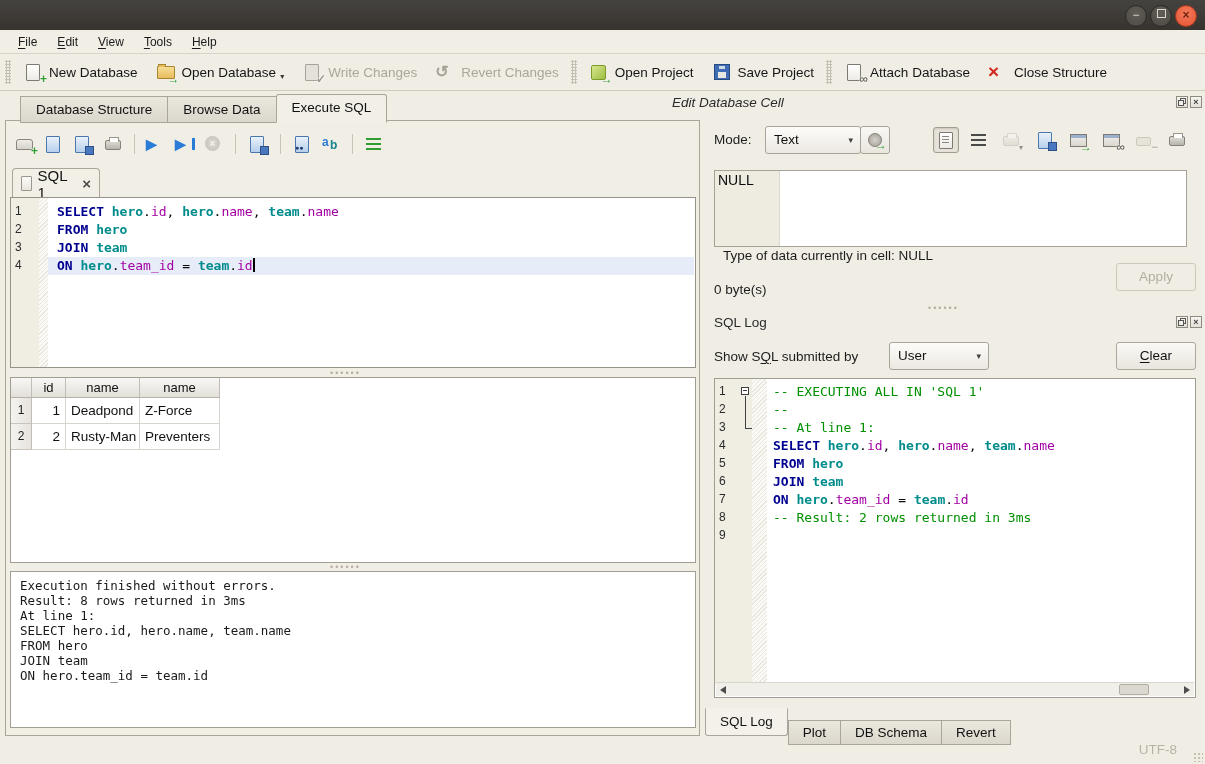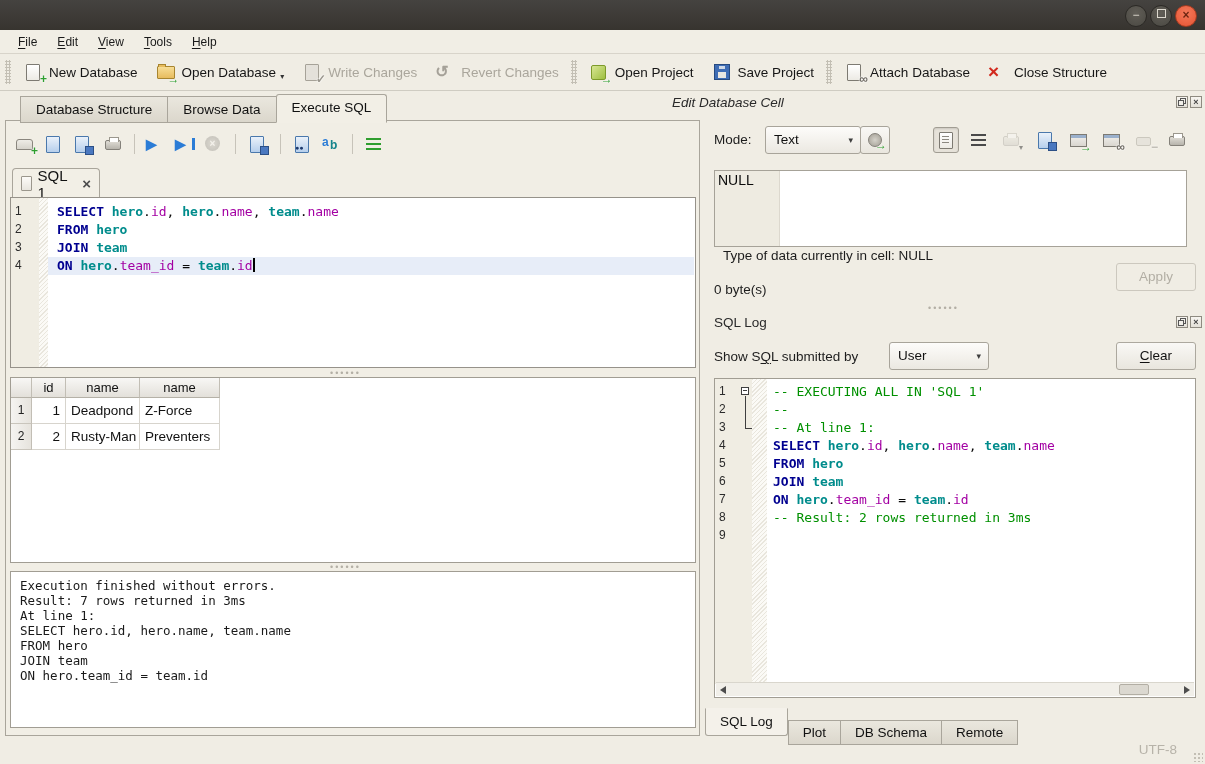--- a/index.html
+++ b/index.html
@@ -342,21 +342,21 @@
         <div class="rt-rh">2</div>
         <div class="rt-cell num" style="width: 34px;">2</div>
         <div class="rt-cell" style="width: 74px;">Rusty-Man</div>
         <div class="rt-cell" style="width: 80px;">Preventers</div>
       </div>
     </div>
 
   <div class="split-dots" style="left:330px;top:562px;">••••••</div>
 
   <div class="message" id="message-pane">Execution finished without errors.
-Result: 7 rows returned in 3ms
+Result: 8 rows returned in 3ms
 At line 1:
 SELECT hero.id, hero.name, team.name
 FROM hero
 JOIN team
 ON hero.team_id = team.id</div>
 
   <div class="rp-title" style="left:672px;top:95px;font-style:italic;">Edit Database Cell</div>
   <div class="pbtn float" style="left:1176px;top:96px;"></div>
   <div class="pbtn closep" style="left:1190px;top:96px;">×</div>
 
@@ -446,21 +446,21 @@
       <div class="sarrow left" style="left:0;"></div>
       <div class="sthumb" style="right:45px;"></div>
       <div class="sarrow right" style="right:0;"></div>
     </div>
   </div>
 
   <div class="bottom-tabs" id="bottom-tabs">
       <div class="btab active">SQL Log</div>
       <div class="btab">Plot</div>
       <div class="btab">DB Schema</div>
-      <div class="btab">Remote</div>
+      <div class="btab">Revert</div>
     </div>
 
   <div class="statusbar-enc">UTF-8</div>
   <div class="grip"></div>
 
 <div class="toolbtn selected" style="left: 933px; top: 127px;">
       <span class="ticon">
         <span class="pgbase lines"></span>
       </span>
     </div>

